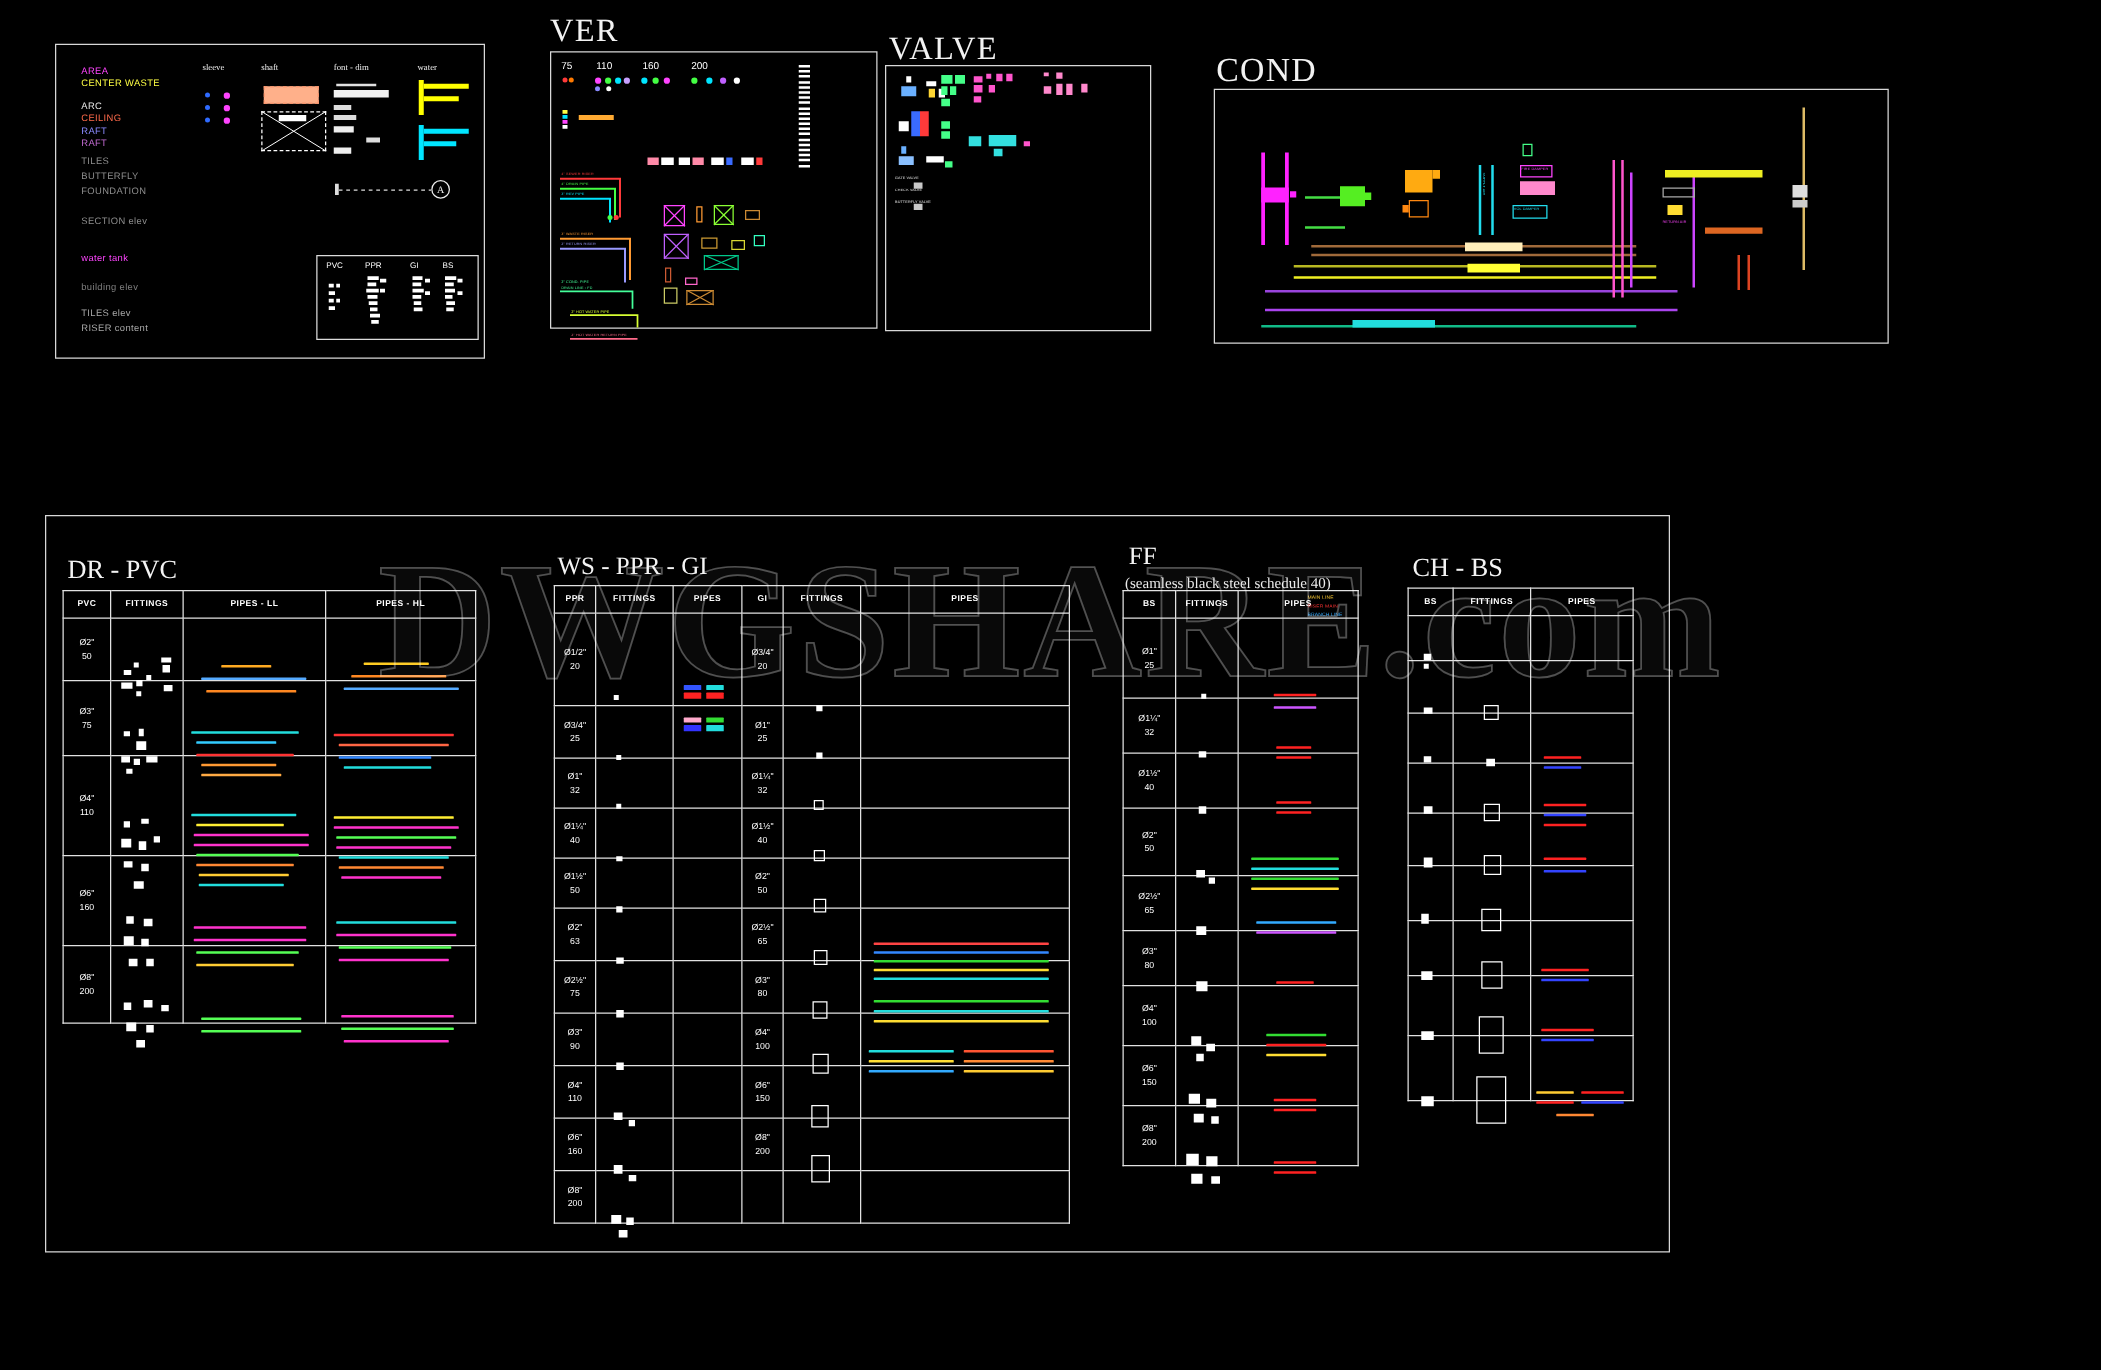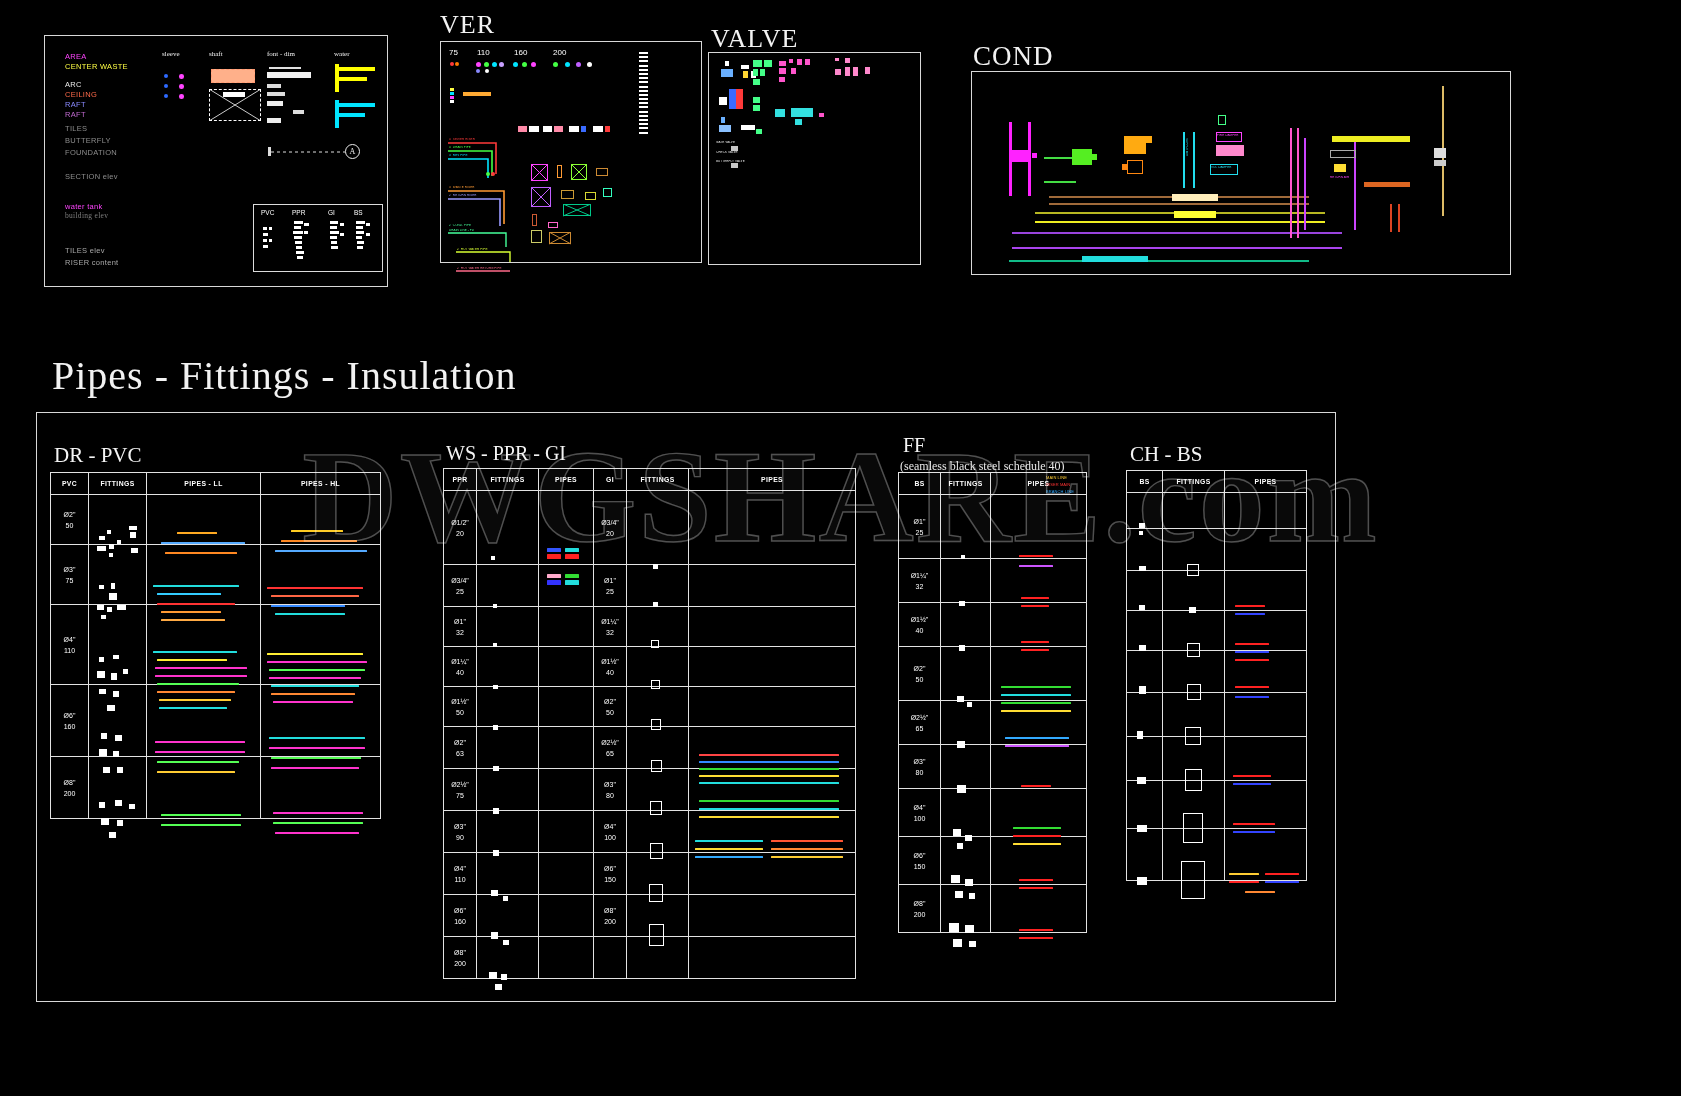--- a/index.html
+++ b/index.html
@@ -106,21 +106,21 @@
     <div class="legend-item" style="top:26px;  color:#ffff44;">CENTER WASTE</div>
     <div class="legend-item" style="top:44px;  color:#e8e8e8;">ARC</div>
     <div class="legend-item" style="top:54px;  color:#ff6a4a;">CEILING</div>
     <div class="legend-item" style="top:64px;  color:#8a8aff;">RAFT</div>
     <div class="legend-item" style="top:74px;  color:#c06ad0;">RAFT</div>
     <div class="legend-item" style="top:88px;  color:#8d8d8d;">TILES</div>
     <div class="legend-item" style="top:100px; color:#8d8d8d;">BUTTERFLY</div>
     <div class="legend-item" style="top:112px; color:#8d8d8d;">FOUNDATION</div>
     <div class="legend-item" style="top:136px; color:#8d8d8d;">SECTION elev</div>
     <div class="legend-item" style="top:166px; color:#ff44ff;">water tank</div>
-    <div class="legend-item" style="top:175px; color:#7e7e7e;font-family:Liberation Serif, serif;">building elev</div>
+    <div class="legend-item" style="top:189px; color:#7e7e7e;">building elev</div>
     <div class="legend-item" style="top:210px; color:#a8a8a8;">TILES elev</div>
     <div class="legend-item" style="top:222px; color:#a8a8a8;">RISER content</div>
 
     <div class="col-head" style="left:117px; top:14px;">sleeve</div>
     <div class="col-head" style="left:164px; top:14px;">shaft</div>
     <div class="col-head" style="left:222px; top:14px;">font - dim</div>
     <div class="col-head" style="left:289px; top:14px;">water</div>
 
     <div class="dot" style="left:119px; top:38px; width:4px; height:4px; background:#2f6bff;"></div>
     <div class="dot" style="left:119px; top:48px; width:4px; height:4px; background:#2f6bff;"></div>
@@ -444,21 +444,20 @@
     <div class="bar" style="left:362px;top:92px; width:12px;height:8px; background:#ffdd33;"></div>
     <div class="micro" style="left:358px; top:104px; color:#ff44ff; font-size:3px;">RETURN AIR</div>
     <div class="bar" style="left:392px;top:110px; width:46px;height:5px; background:#dd6622;"></div>
     <div class="bar" style="left:418px;top:132px; width:2px; height:28px;  background:#dd4422;"></div>
     <div class="bar" style="left:426px;top:132px; width:2px; height:28px;  background:#dd4422;"></div>
     <div class="bar" style="left:470px;top:14px; width:2px; height:130px; background:#ddbb66;"></div>
     <div class="bar" style="left:462px;top:76px; width:12px;height:10px; background:#dddddd;"></div>
     <div class="bar" style="left:462px;top:88px; width:12px;height:6px; background:#cccccc;"></div>
   </div>
 
-  <div class="panel-title" id="main-title">Pipes - Fittings - Insulation</div>
 
   <div id="main-frame"></div>
 
   <div id="watermark">DWGSHARE.com</div>
 
   <div class="tbl-title" style="left:54px; top:443px; font-size:21px;">DR - PVC</div>
   <table class="cad" id="tbl-dr-pvc" style="left:50px; top:472px; width:330px;">
     <colgroup>
         <col style="width:38px">
         <col style="width:58px">

